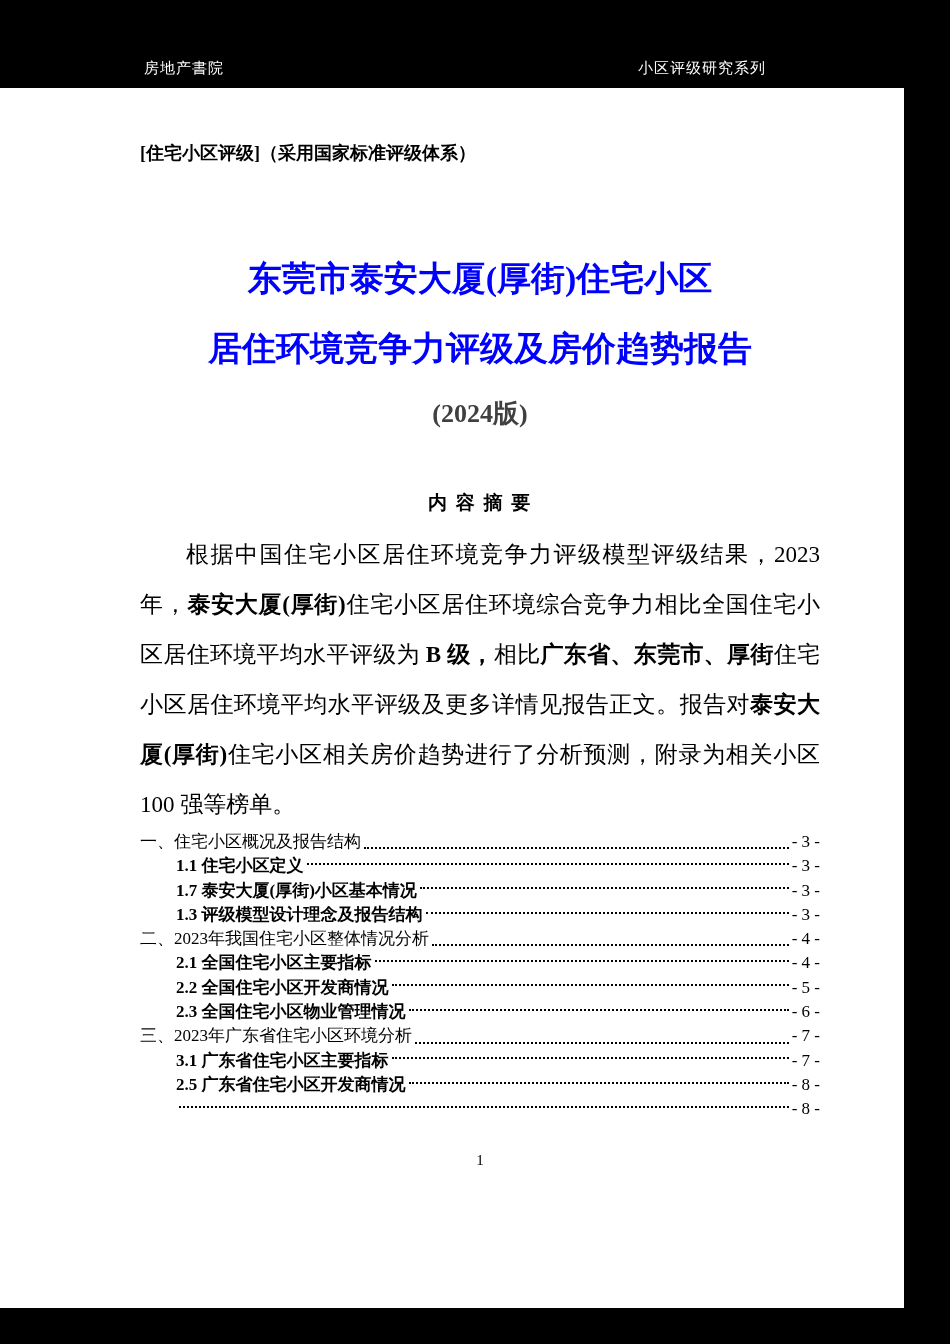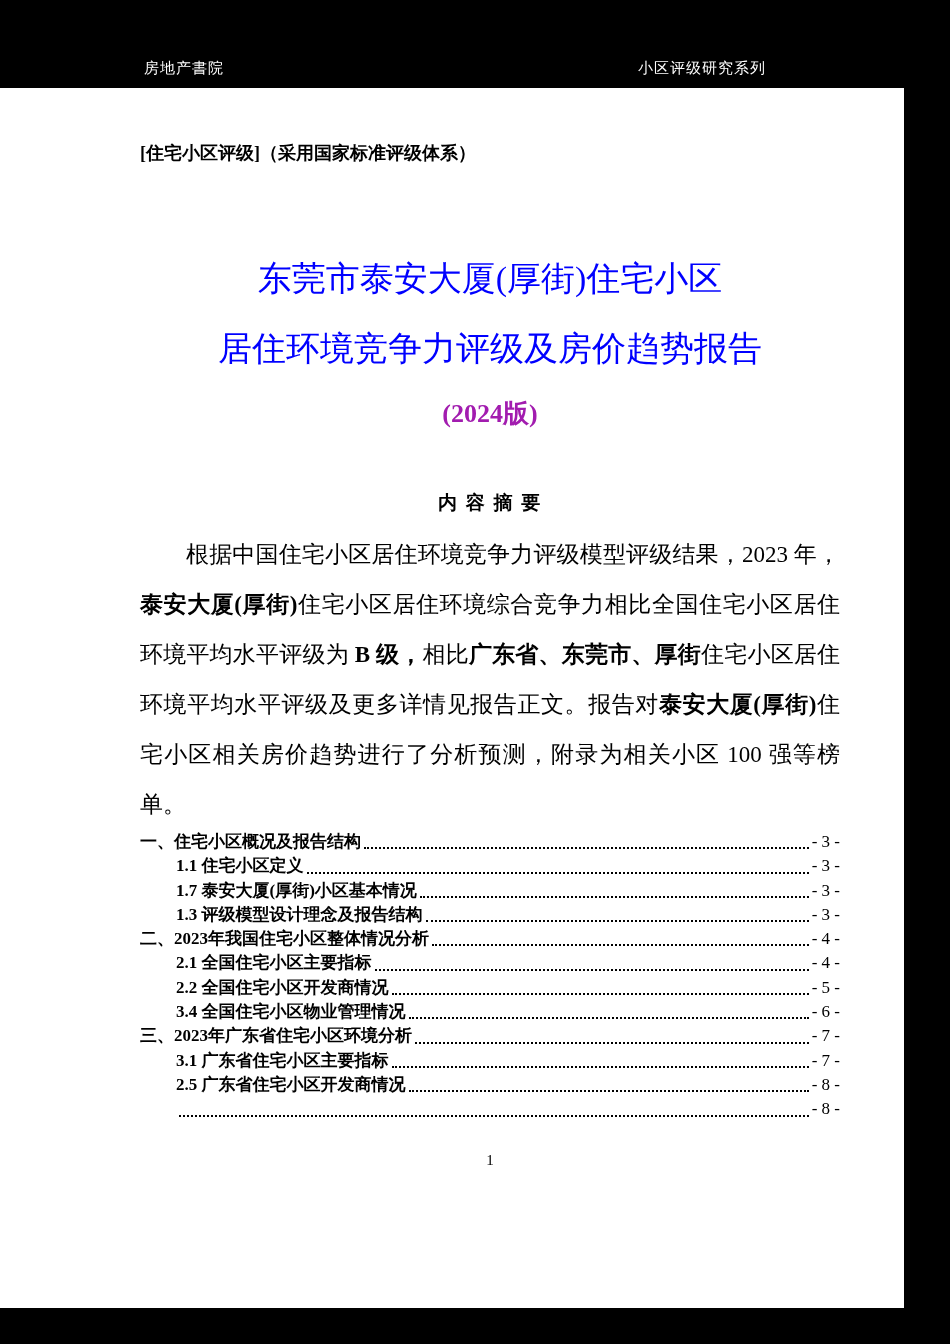--- a/index.html
+++ b/index.html
@@ -26,50 +26,50 @@
     padding: 0 138px 10px 144px;
   }
   .band-top span {
     color: #fff;
     font-size: 15px;
     letter-spacing: 1px;
   }
   .content {
     height: 1220px;
     background: #fff;
-    padding: 54px 64px 0 140px;
+    padding: 54px 84px 0 140px;
     overflow: hidden;
   }
   .band-bottom {
     height: 36px;
     background: #000;
   }
   .bracket-line {
     margin: 0;
     font-size: 18px;
     font-weight: bold;
     line-height: 22px;
   }
   .title-block {
     margin-top: 80px;
     text-align: center;
   }
   .main-title {
     margin: 0;
     font-size: 34px;
-    font-weight: normal;
+    font-weight: bold;
     line-height: 70px;
     color: #0000ff;
   }
   .edition-title {
     margin: 0;
     font-size: 26px;
     font-weight: bold;
     line-height: 60px;
-    color: #a21caf;
+    color: #404040;
   }
   .section-heading {
     margin: 40px 0 0 0;
     text-align: center;
     font-size: 19px;
     font-weight: bold;
     line-height: 38px;
     letter-spacing: 2px;
   }
   .summary-par {
@@ -89,22 +89,22 @@
     letter-spacing: 4px;
   }
   .toc { display: block; }
   .toc-row {
     display: flex;
     align-items: flex-end;
     font-size: 17px;
     line-height: 24.3px;
     height: 24.3px;
   }
-  .toc-row.level2 { padding-left: 36px; }
-  .toc-label { white-space: nowrap; font-weight: bold; }
+  .toc-row.level2 { padding-left: 36px; align-items: center; }
+  .toc-label { white-space: nowrap; font-weight: normal; }
   .toc-row.level2 .toc-label { font-weight: bold; }
   .toc-leader {
     flex: 1;
     border-bottom: 2px dotted #000;
     margin: 0 3px 5px 3px;
     min-width: 12px;
   }
   .toc-page { white-space: nowrap; font-weight: normal; }
   .page-number {
     margin-top: 28px;
@@ -168,21 +168,21 @@
           <span class="toc-label">2.1 全国住宅小区主要指标</span>
           <span class="toc-leader"></span>
           <span class="toc-page">- 4 -</span>
         </div>
         <div class="toc-row level2">
           <span class="toc-label">2.2 全国住宅小区开发商情况</span>
           <span class="toc-leader"></span>
           <span class="toc-page">- 5 -</span>
         </div>
         <div class="toc-row level2">
-          <span class="toc-label">3.4 全国住宅小区物业管理情况</span>
+          <span class="toc-label">2.3 全国住宅小区物业管理情况</span>
           <span class="toc-leader"></span>
           <span class="toc-page">- 6 -</span>
         </div>
         <div class="toc-row level1">
           <span class="toc-label">三、2023年广东省住宅小区环境分析</span>
           <span class="toc-leader"></span>
           <span class="toc-page">- 7 -</span>
         </div>
         <div class="toc-row level2">
           <span class="toc-label">3.1 广东省住宅小区主要指标</span>

